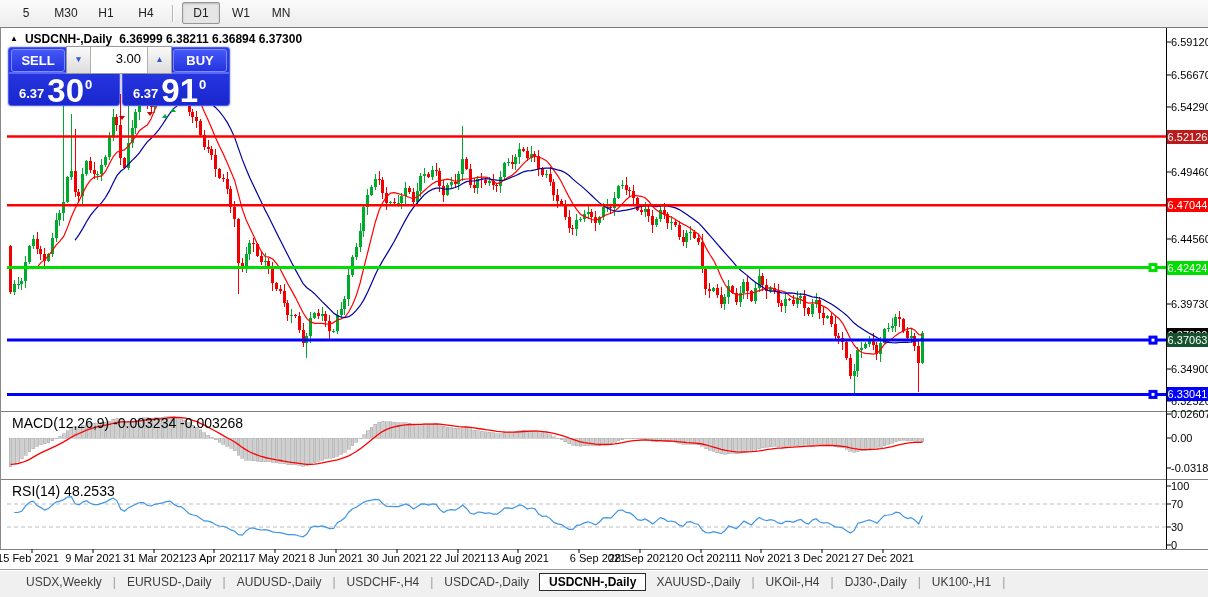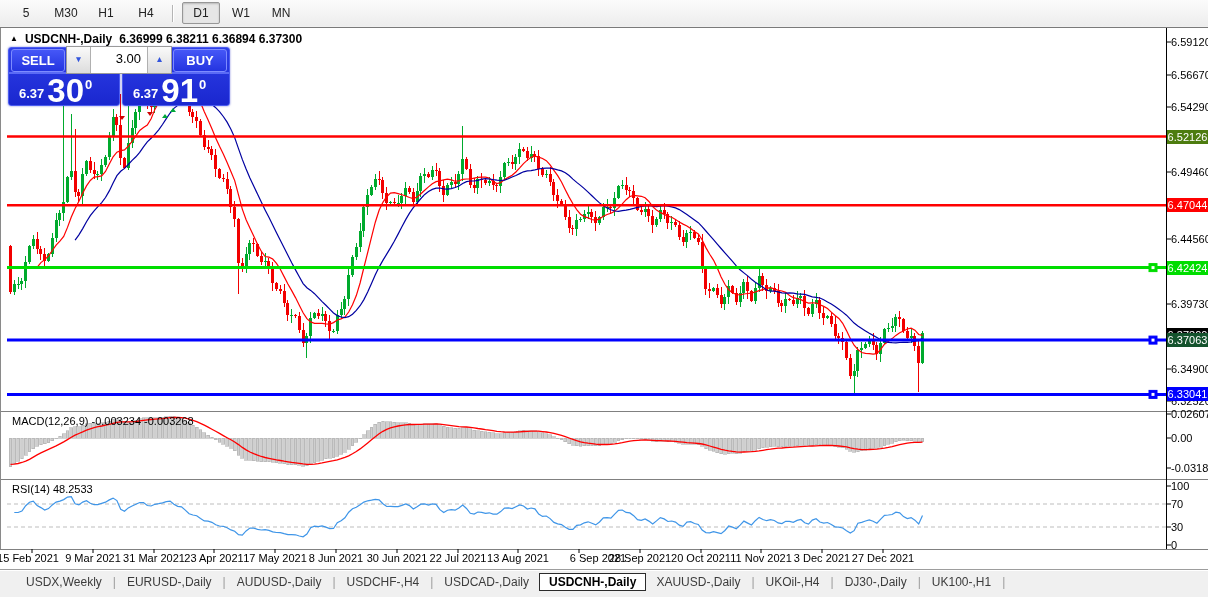--- a/index.html
+++ b/index.html
@@ -16,21 +16,21 @@
   .chart-area{position:absolute;top:27px;left:0;width:1208px;height:542px;background:#fff;
               border-top:1px solid #7a7a7a;}
   .chart-area svg{position:absolute;top:0;left:0;}
   .chart-title{position:absolute;top:4px;left:10px;font-size:12px;font-weight:bold;color:#000;
                display:flex;align-items:center;gap:7px;white-space:nowrap;z-index:5;}
   .chart-title .tri{font-size:8px;position:relative;top:-1px;}
   
   .axis-label{position:absolute;left:1171px;width:36px;font-size:11px;color:#000;line-height:14px;z-index:2;}
   .line-label{position:absolute;left:1167px;width:41px;height:14px;font-size:11px;color:#fff;
               text-align:center;line-height:14px;z-index:3;}
-  .panel-label{position:absolute;font-size:11px;color:#000;z-index:4;white-space:nowrap;}
+  .panel-label{position:absolute;font-size:14px;color:#000;z-index:4;white-space:nowrap;}
   .date-label{position:absolute;top:524px;font-size:11px;color:#000;transform:translateX(-50%);white-space:nowrap;}
   
   .trade-panel{position:absolute;left:8px;top:18px;width:262px;height:59px;z-index:6;font-weight:bold;}
   .tp-block{position:absolute;top:1px;height:57px;border-radius:3px;border:1px solid #4b5cf0;
             background:linear-gradient(#2e3fe8 0%,#1a27cf 100%);box-shadow:0 0 2px rgba(20,30,190,.6);}
   .tp-left{left:0;width:110px;}
   .tp-right{left:114px;width:106px;}
   .tp-hdr{height:24px;border-bottom:2px solid #5a6af5;position:relative;}
   .tp-btn{position:absolute;top:1px;width:52px;height:21px;border:1px solid #7d8bff;border-radius:3px;
           background:linear-gradient(#4557f7,#2434e0);color:#fff;font-size:13px;font-weight:bold;
@@ -930,21 +930,21 @@
         <div class="axis-label" style="top: 301px;">6.37350</div>
         <div class="axis-label" style="top: 334px;">6.34900</div>
         <div class="axis-label" style="top: 366px;">6.32520</div>
         <div class="axis-label" style="top: 379px;">0.02607</div>
         <div class="axis-label" style="top: 403px;">0.00</div>
         <div class="axis-label" style="top: 433px;">-0.03187</div>
         <div class="axis-label" style="top: 451px;">100</div>
         <div class="axis-label" style="top: 469px;">70</div>
         <div class="axis-label" style="top: 492px;">30</div>
         <div class="axis-label" style="top: 510px;">0</div>
-        <div class="line-label" style="top: 101.5px; background: #4d7c0f;">6.52126</div>
+        <div class="line-label" style="top: 101.5px; background: #b91c1c;">6.52126</div>
         <div class="line-label" style="top: 170.2px; background: rgb(255, 0, 0);">6.47044</div>
         <div class="line-label" style="top: 232.6px; background: rgb(0, 221, 0);">6.42424</div>
         <div class="line-label" style="top: 299.5px; background: rgb(0, 0, 0);">6.37300</div>
         <div class="line-label" style="top: 305.1px; background: #14532d;">6.37063</div>
         <div class="line-label" style="top: 359.4px; background: rgb(0, 0, 255);">6.33041</div>
       </div>
     <div id="dateLabels">
         <div class="date-label" style="left: 28px;">15 Feb 2021</div>
         <div class="date-label" style="left: 93px;">9 Mar 2021</div>
         <div class="date-label" style="left: 154px;">31 Mar 2021</div>

